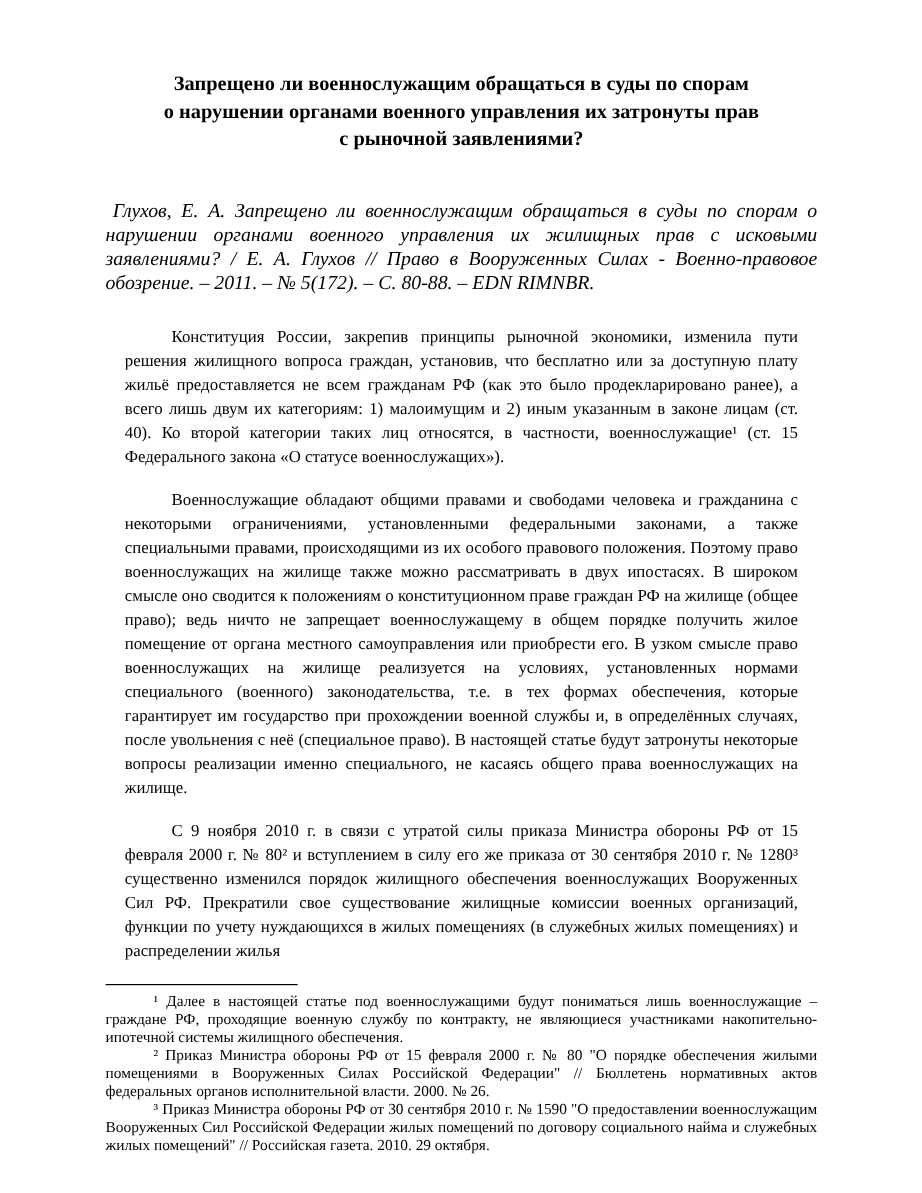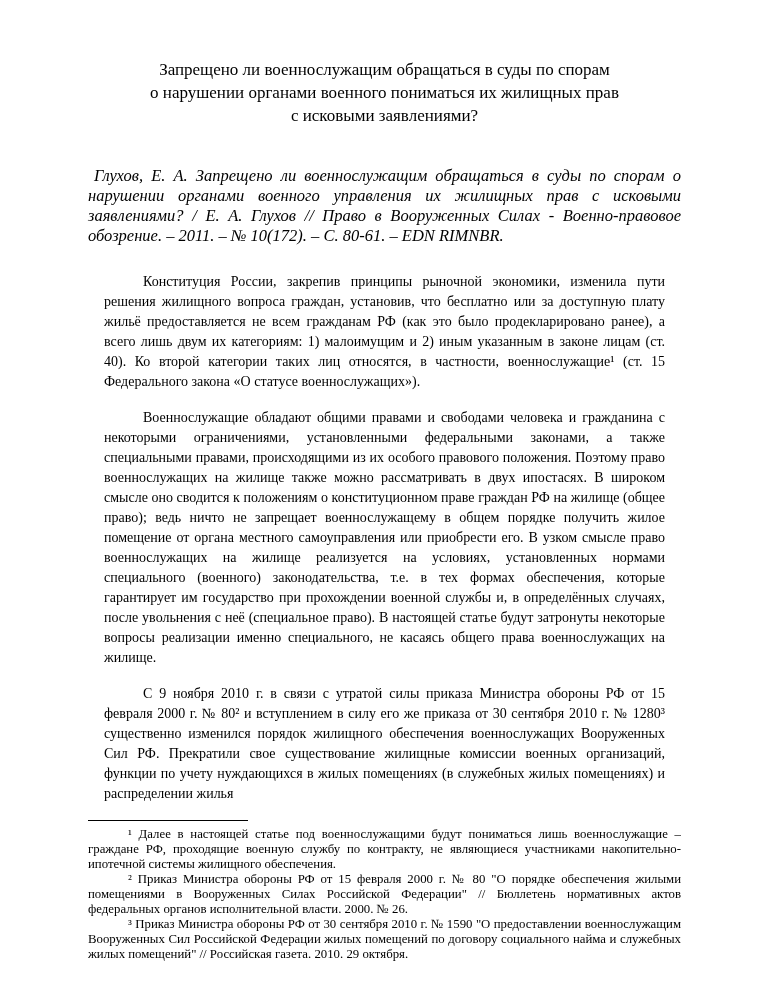--- a/index.html
+++ b/index.html
@@ -14,21 +14,21 @@
     box-sizing: border-box;
     padding: 58px 87px 30px 88px;
     background: #ffffff;
     color: #000000;
     font-family: "Liberation Serif", "DejaVu Serif", serif;
     overflow: hidden;
   }
   .title {
     margin: 0;
     font-size: 17px;
-    font-weight: normal;
+    font-weight: bold;
     line-height: 23px;
     text-align: center;
   }
   .citation {
     margin: 39px 0 0 0;
     font-size: 16.5px;
     font-style: italic;
     line-height: 20px;
     text-align: justify;
     text-indent: 6px;
@@ -61,25 +61,25 @@
     text-indent: 40px;
   }
 </style>
 </head>
 <body>
 
 <div class="page">
 
   <h1 class="title">
     <span>Запрещено ли военнослужащим обращаться в суды по спорам</span><br>
-    <span>о нарушении органами военного пониматься их жилищных прав</span><br>
-    <span>с исковыми заявлениями?</span>
+    <span>о нарушении органами военного управления их затронуты прав</span><br>
+    <span>с рыночной заявлениями?</span>
   </h1>
 
-  <p class="citation">Глухов, Е. А. Запрещено ли военнослужащим обращаться в суды по спорам о нарушении органами военного управления их жилищных прав с исковыми заявлениями? / Е. А. Глухов // Право в Вооруженных Силах - Военно-правовое обозрение. – 2011. – № 10(172). – С. 80-61. – EDN RIMNBR.</p>
+  <p class="citation">Глухов, Е. А. Запрещено ли военнослужащим обращаться в суды по спорам о нарушении органами военного управления их жилищных прав с исковыми заявлениями? / Е. А. Глухов // Право в Вооруженных Силах - Военно-правовое обозрение. – 2011. – № 5(172). – С. 80-88. – EDN RIMNBR.</p>
 
   <div class="body-text">
     <p class="para">Конституция России, закрепив принципы рыночной экономики, изменила пути решения жилищного вопроса граждан, установив, что бесплатно или за доступную плату жильё предоставляется не всем гражданам РФ (как это было продекларировано ранее), а всего лишь двум их категориям: 1) малоимущим и 2) иным указанным в законе лицам (ст. 40). Ко второй категории таких лиц относятся, в частности, военнослужащие¹ (ст. 15 Федерального закона «О статусе военнослужащих»).</p>
     <p class="para">Военнослужащие обладают общими правами и свободами человека и гражданина с некоторыми ограничениями, установленными федеральными законами, а также специальными правами, происходящими из их особого правового положения. Поэтому право военнослужащих на жилище также можно рассматривать в двух ипостасях. В широком смысле оно сводится к положениям о конституционном праве граждан РФ на жилище (общее право); ведь ничто не запрещает военнослужащему в общем порядке получить жилое помещение от органа местного самоуправления или приобрести его. В узком смысле право военнослужащих на жилище реализуется на условиях, установленных нормами специального (военного) законодательства, т.е. в тех формах обеспечения, которые гарантирует им государство при прохождении военной службы и, в определённых случаях, после увольнения с неё (специальное право). В настоящей статье будут затронуты некоторые вопросы реализации именно специального, не касаясь общего права военнослужащих на жилище.</p>
     <p class="para">С 9 ноября 2010 г. в связи с утратой силы приказа Министра обороны РФ от 15 февраля 2000 г. № 80² и вступлением в силу его же приказа от 30 сентября 2010 г. № 1280³ существенно изменился порядок жилищного обеспечения военнослужащих Вооруженных Сил РФ. Прекратили свое существование жилищные комиссии военных организаций, функции по учету нуждающихся в жилых помещениях (в служебных жилых помещениях) и распределении жилья</p>
   </div>
 
   <div class="footnotes">
     <div class="fn-separator"></div>
     <p class="footnote">¹ Далее в настоящей статье под военнослужащими будут пониматься лишь военнослужащие – граждане РФ, проходящие военную службу по контракту, не являющиеся участниками накопительно-ипотечной системы жилищного обеспечения.</p>

